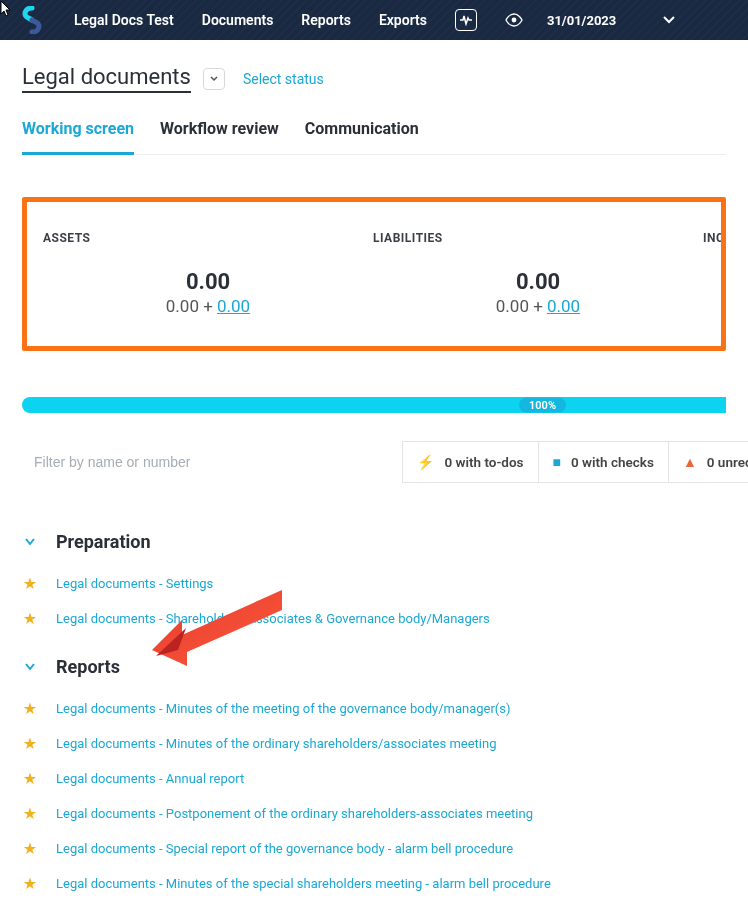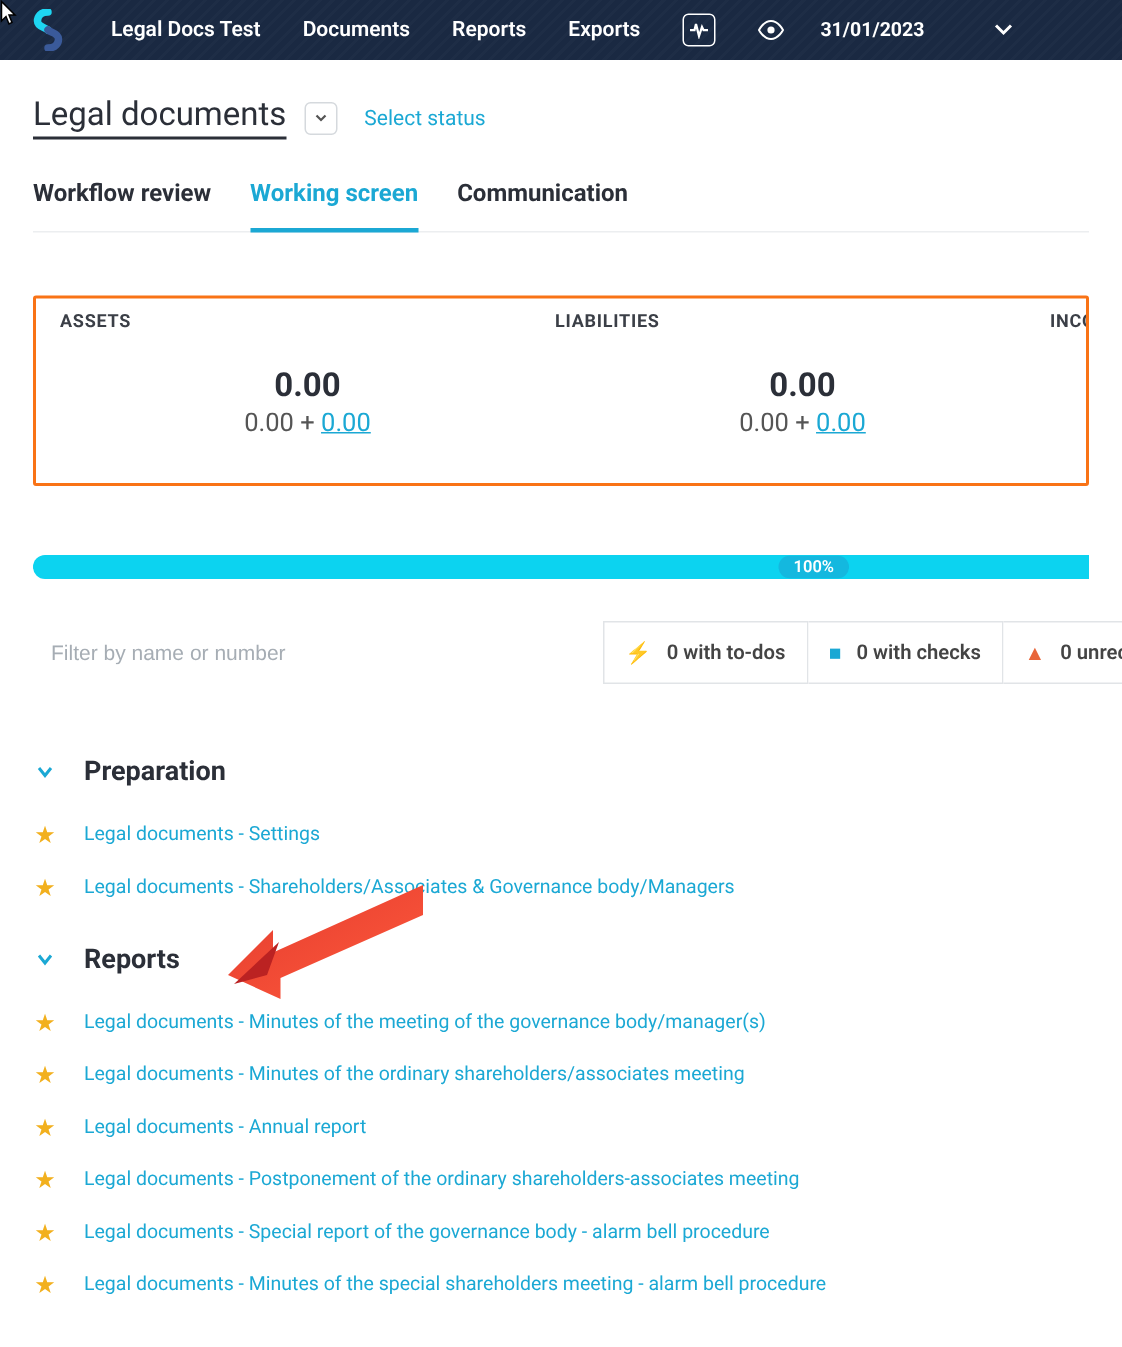--- a/index.html
+++ b/index.html
@@ -76,24 +76,24 @@
     cursor:pointer;
   }
   .tab.active {
     color:#1ba8d4;
     border-bottom: 3px solid #1ba8d4;
     margin-bottom:-1px;
   }
 
   .metrics {
     margin-top: 42px;
-    border: 2px solid #f97316;
+    border: 5px solid #f97316;
     border-radius: 2px;
     background:#fff;
-    padding: 8px 16px 30px 16px;
+    padding: 29px 16px 30px 16px;
     display:flex;
     gap: 0;
     overflow:hidden;
   }
   .metric-col { flex:0 0 330px; }
   .metric-col:nth-child(2){ flex:0 0 330px; }
   .metric-col:nth-child(3){ flex:0 0 120px; }
   .metric-label {
     font-size: 12px;
     font-weight:700;
@@ -249,22 +249,22 @@
     <span class="page-title">Legal documents</span>
     <div class="title-drop">
       <svg width="8" height="6" viewBox="0 0 8 6">
           <path d="M1 1 L4 4 L7 1" fill="none" stroke="#555" stroke-width="1.5"></path>
         </svg>
     </div>
     <span class="title-status">Select status</span>
   </div>
 
   <div class="tabs">
+    <div class="tab active">Working screen</div>
     <div class="tab">Workflow review</div>
-    <div class="tab active">Working screen</div>
     <div class="tab">Communication</div>
   </div>
 
   <div class="metrics">
     <div class="metric-col">
       <div class="metric-label">ASSETS</div>
       <div class="metric-body">
         <div class="metric-val">0.00</div>
         <div class="metric-sub">
           <span>0.00 + </span><span class="link">0.00</span>

